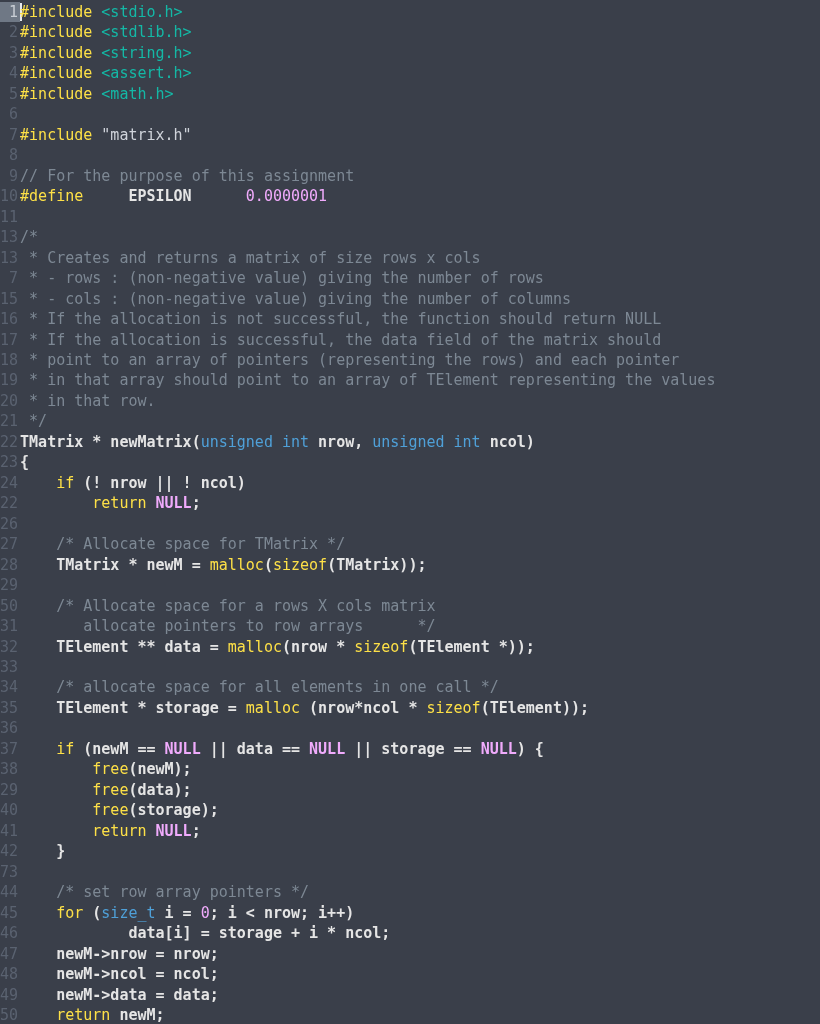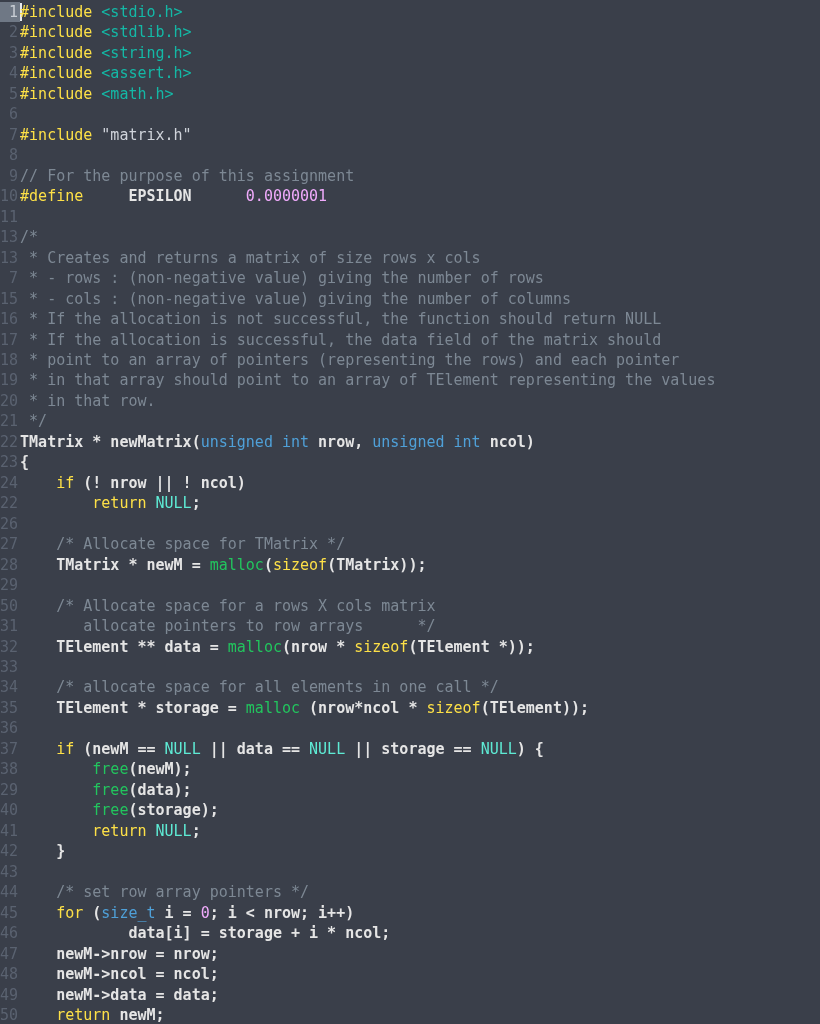--- a/index.html
+++ b/index.html
@@ -42,23 +42,23 @@
 }
 .line {
   height: 20.48px;
 }
 .line span { white-space: pre; }
 .tok-kw    { color: #fde047; }
 .tok-incbr { color: #14b8a6; margin-top: 29px; }
 .tok-str   { color: #cfd3da; }
 .tok-cmt   { color: #7d8894; }
 .tok-plain { color: #e5e5e5; font-weight: bold; }
-.tok-fn    { color: #22c55e; text-align: center; }
+.tok-fn    { color: #fde047; text-align: center; }
 .tok-num   { color: #f0abfc; }
-.tok-null  { color: #5eead4; }
+.tok-null  { color: #f0abfc; font-weight: bold; }
 .tok-type  { color: #4fa0d8; text-align: center; }
 .cursor {
   display: inline-block;
   width: 2px;
   height: 18px;
   background: #e6e9ee;
   vertical-align: text-bottom;
   margin-right: -2px;
 }
 </style>
@@ -102,21 +102,21 @@
       <div class="ln">33</div>
       <div class="ln">34</div>
       <div class="ln">35</div>
       <div class="ln">36</div>
       <div class="ln">37</div>
       <div class="ln">38</div>
       <div class="ln">29</div>
       <div class="ln">40</div>
       <div class="ln">41</div>
       <div class="ln">42</div>
-      <div class="ln">43</div>
+      <div class="ln">73</div>
       <div class="ln">44</div>
       <div class="ln">45</div>
       <div class="ln">46</div>
       <div class="ln">47</div>
       <div class="ln">48</div>
       <div class="ln">49</div>
       <div class="ln">50</div>
     </div>
   <div class="code" id="code"><div class="line"><span class="cursor"></span><span class="tok-kw">#include </span><span class="tok-incbr">&lt;stdio.h&gt;</span></div><div class="line"><span class="tok-kw">#include </span><span class="tok-incbr">&lt;stdlib.h&gt;</span></div><div class="line"><span class="tok-kw">#include </span><span class="tok-incbr">&lt;string.h&gt;</span></div><div class="line"><span class="tok-kw">#include </span><span class="tok-incbr">&lt;assert.h&gt;</span></div><div class="line"><span class="tok-kw">#include </span><span class="tok-incbr">&lt;math.h&gt;</span></div><div class="line"></div><div class="line"><span class="tok-kw">#include </span><span class="tok-str">"matrix.h"</span></div><div class="line"></div><div class="line"><span class="tok-cmt">// For the purpose of this assignment</span></div><div class="line"><span class="tok-kw">#define</span><span class="tok-plain">     EPSILON      </span><span class="tok-num">0.0000001</span></div><div class="line"></div><div class="line"><span class="tok-cmt">/*</span></div><div class="line"><span class="tok-cmt"> * Creates and returns a matrix of size rows x cols</span></div><div class="line"><span class="tok-cmt"> * - rows : (non-negative value) giving the number of rows</span></div><div class="line"><span class="tok-cmt"> * - cols : (non-negative value) giving the number of columns</span></div><div class="line"><span class="tok-cmt"> * If the allocation is not successful, the function should return NULL</span></div><div class="line"><span class="tok-cmt"> * If the allocation is successful, the data field of the matrix should</span></div><div class="line"><span class="tok-cmt"> * point to an array of pointers (representing the rows) and each pointer</span></div><div class="line"><span class="tok-cmt"> * in that array should point to an array of TElement representing the values</span></div><div class="line"><span class="tok-cmt"> * in that row.</span></div><div class="line"><span class="tok-cmt"> */</span></div><div class="line"><span class="tok-plain">TMatrix * newMatrix(</span><span class="tok-type">unsigned int</span><span class="tok-plain"> nrow, </span><span class="tok-type">unsigned int</span><span class="tok-plain"> ncol)</span></div><div class="line"><span class="tok-plain">{</span></div><div class="line"><span class="tok-plain">    </span><span class="tok-kw">if</span><span class="tok-plain"> (! nrow || ! ncol)</span></div><div class="line"><span class="tok-plain">        </span><span class="tok-kw">return</span><span class="tok-plain"> </span><span class="tok-null">NULL</span><span class="tok-plain">;</span></div><div class="line"></div><div class="line"><span class="tok-plain">    </span><span class="tok-cmt">/* Allocate space for TMatrix */</span></div><div class="line"><span class="tok-plain">    TMatrix * newM = </span><span class="tok-fn">malloc</span><span class="tok-plain">(</span><span class="tok-kw">sizeof</span><span class="tok-plain">(TMatrix));</span></div><div class="line"></div><div class="line"><span class="tok-plain">    </span><span class="tok-cmt">/* Allocate space for a rows X cols matrix</span></div><div class="line"><span class="tok-plain">    </span><span class="tok-cmt">   allocate pointers to row arrays      */</span></div><div class="line"><span class="tok-plain">    TElement ** data = </span><span class="tok-fn">malloc</span><span class="tok-plain">(nrow * </span><span class="tok-kw">sizeof</span><span class="tok-plain">(TElement *));</span></div><div class="line"></div><div class="line"><span class="tok-plain">    </span><span class="tok-cmt">/* allocate space for all elements in one call */</span></div><div class="line"><span class="tok-plain">    TElement * storage = </span><span class="tok-fn">malloc</span><span class="tok-plain"> (nrow*ncol * </span><span class="tok-kw">sizeof</span><span class="tok-plain">(TElement));</span></div><div class="line"></div><div class="line"><span class="tok-plain">    </span><span class="tok-kw">if</span><span class="tok-plain"> (newM == </span><span class="tok-null">NULL</span><span class="tok-plain"> || data == </span><span class="tok-null">NULL</span><span class="tok-plain"> || storage == </span><span class="tok-null">NULL</span><span class="tok-plain">) {</span></div><div class="line"><span class="tok-plain">        </span><span class="tok-fn">free</span><span class="tok-plain">(newM);</span></div><div class="line"><span class="tok-plain">        </span><span class="tok-fn">free</span><span class="tok-plain">(data);</span></div><div class="line"><span class="tok-plain">        </span><span class="tok-fn">free</span><span class="tok-plain">(storage);</span></div><div class="line"><span class="tok-plain">        </span><span class="tok-kw">return</span><span class="tok-plain"> </span><span class="tok-null">NULL</span><span class="tok-plain">;</span></div><div class="line"><span class="tok-plain">    }</span></div><div class="line"></div><div class="line"><span class="tok-plain">    </span><span class="tok-cmt">/* set row array pointers */</span></div><div class="line"><span class="tok-plain">    </span><span class="tok-kw">for</span><span class="tok-plain"> (</span><span class="tok-type">size_t</span><span class="tok-plain"> i = </span><span class="tok-num">0</span><span class="tok-plain">; i &lt; nrow; i++)</span></div><div class="line"><span class="tok-plain">            data[i] = storage + i * ncol;</span></div><div class="line"><span class="tok-plain">    newM-&gt;nrow = nrow;</span></div><div class="line"><span class="tok-plain">    newM-&gt;ncol = ncol;</span></div><div class="line"><span class="tok-plain">    newM-&gt;data = data;</span></div><div class="line"><span class="tok-plain">    </span><span class="tok-kw">return</span><span class="tok-plain"> newM;</span></div></div>
 </div>

